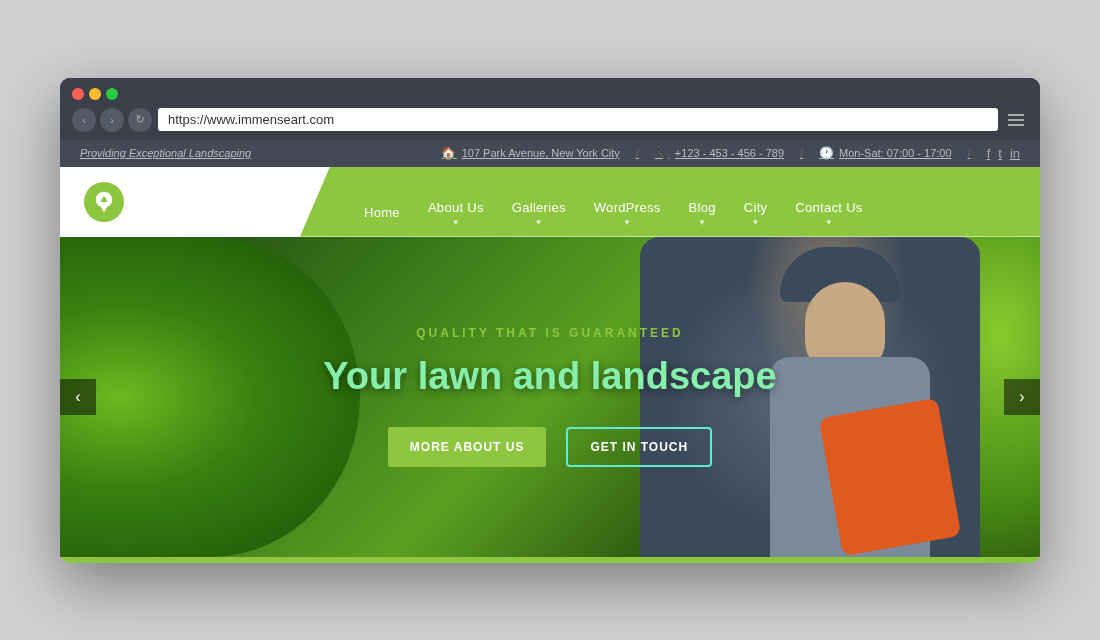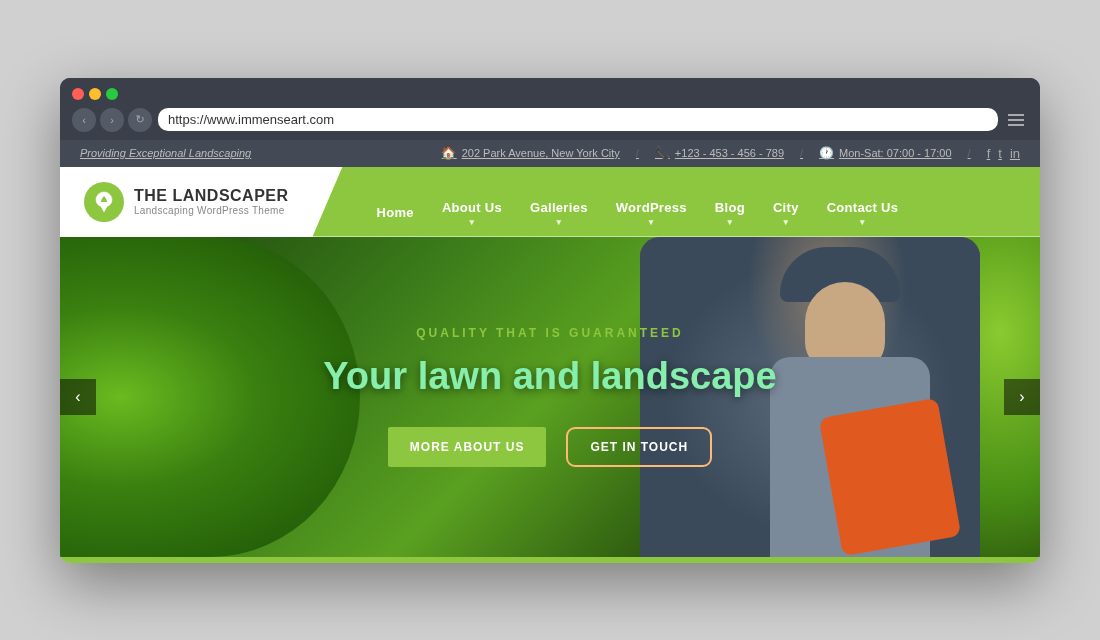--- a/index.html
+++ b/index.html
@@ -73,21 +73,21 @@
       display: flex;
       align-items: center;
       justify-content: center;
       color: #aaa;
       font-size: 11px;
       cursor: pointer;
     }
     .address-bar {
       flex: 1;
       background: #fff;
-      border-radius: 10px;
+      border-radius: 3px;
       padding: 4px 10px;
       font-size: 13px;
       color: #333;
       border: none;
       outline: none;
     }
     .menu-btn {
       width: 24px;
       height: 24px;
       display: flex;
@@ -210,21 +210,21 @@
       display: flex;
       align-items: center;
       padding: 0 14px;
       cursor: pointer;
       position: relative;
     }
     .nav-item a {
       color: #fff;
       text-decoration: none;
       font-size: 13px;
-      font-weight: 700;
+      font-weight: 400;
       letter-spacing: 0.3px;
       display: flex;
       flex-direction: column;
       align-items: center;
       gap: 2px;
       margin-top: 23px;
     }
     .nav-item a::after {
       content: '▾';
       font-size: 9px;
@@ -376,23 +376,23 @@
       border-radius: 2px;
     }
     .btn-secondary {
       background: transparent;
       color: #fff;
       padding: 11px 22px;
       font-size: 12px;
       font-weight: 700;
       letter-spacing: 1px;
       text-transform: uppercase;
-      border: 2px solid #fdba74;
-      cursor: pointer;
-      border-radius: 9px;
+      border: 2px solid #5eead4;
+      cursor: pointer;
+      border-radius: 4px;
     }
 
     
     .slider-arrow {
       position: absolute;
       top: 50%;
       transform: translateY(-50%);
       width: 36px;
       height: 36px;
       background: rgba(0,0,0,0.5);
@@ -441,21 +441,21 @@
     </div>
   </div>
 
   <div class="website">
 
     <div class="top-bar">
       <div class="top-bar-left">Providing Exceptional Landscaping</div>
       <div class="top-bar-right">
         <div class="top-bar-item">
           <span class="top-bar-icon">🏠</span>
-          <span>202 Park Avenue, New York City</span>
+          <span>107 Park Avenue, New York City</span>
         </div>
         <span class="divider-bar">/</span>
         <div class="top-bar-item">
           <span class="top-bar-icon">📞</span>
           <span>+123 - 453 - 456 - 789</span>
         </div>
         <span class="divider-bar">/</span>
         <div class="top-bar-item">
           <span class="top-bar-icon">🕐</span>
           <span>Mon-Sat: 07:00 - 17:00</span>
@@ -470,24 +470,20 @@
     </div>
 
     <div class="site-header">
       <div class="logo-area">
         <div class="logo-icon-wrap">
           <svg width="24" height="24" viewBox="0 0 24 24" fill="none">
             <path d="M12 2C7 2 4 6 4 10c0 3 2 5.5 5 6.5L12 22l3-5.5C18 15.5 20 13 20 10c0-4-3-8-8-8z" fill="#fff" stroke="#fff" stroke-width="0.5"></path>
             <path d="M12 6c0 0-3 3-3 6h6c0-3-3-6-3-6z" fill="#8dc63f" stroke="none"></path>
           </svg>
         </div>
-        <div class="logo-text-wrap">
-          <div class="logo-title">THE LANDSCAPER</div>
-          <div class="logo-sub">Landscaping WordPress Theme</div>
-        </div>
       </div>
       <div class="header-nav-wrapper">
         <ul class="nav-menu">
           <li class="nav-item">
             <a href="#" class="no-arrow">Home</a>
           </li>
           <li class="nav-item">
             <a href="#">About Us</a>
           </li>
           <li class="nav-item">

